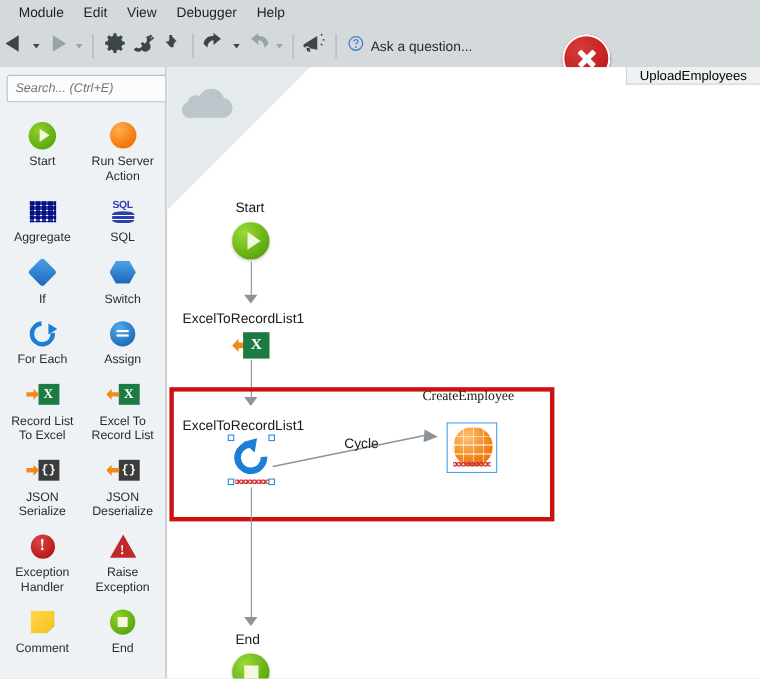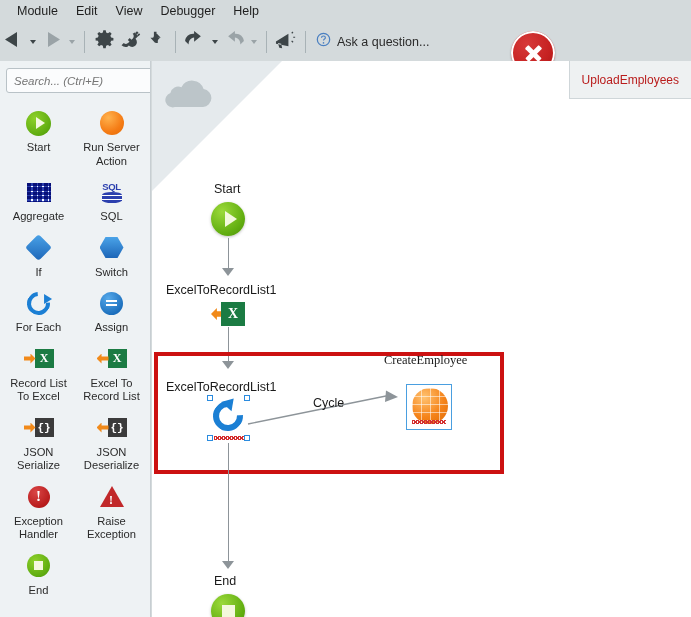--- a/index.html
+++ b/index.html
@@ -249,26 +249,26 @@
     position: absolute; left: 0; top: 0; width: 130px; height: 130px;
     background: #e5eaed;
     clip-path: polygon(0 0, 100% 0, 0 100%);
   }
   .wm-cloud {
     position: absolute; left: 13px; top: 18px; width: 56px; height: 30px;
   }
   
   .doc-tab {
     position: absolute; right: 0; top: 0;
-    height: 38px; padding: 0 12px;
+    height: 16px; padding: 0 12px;
     background: #eef1f2;
     border-left: 1px solid #cfd6d9;
     border-bottom: 1px solid #cfd6d9;
     display: flex; align-items: center;
-    font-size: 12px; color: #b91c1c; white-space: nowrap;
+    font-size: 12px; color: #000000; white-space: nowrap;
     cursor: pointer;
   }
 
   .node-lbl {
     position: absolute; font-size: 12.5px; color: #1a1a1a; white-space: nowrap;
   }
   .edge { position: absolute; background: #8d9499; }
   .arrow-dn {
     position: absolute; width: 0; height: 0;
     border-left: 6px solid transparent; border-right: 6px solid transparent;
@@ -606,20 +606,26 @@
       </div>
 
       <div class="pal-item">
         <div class="pal-ico">
             <div class="ico-warn"></div>
           </div>
         <div class="pal-lbl">Raise
 Exception</div>
       </div>
 
+      <div class="pal-item">
+        <div class="pal-ico">
+            <div class="ico-note"></div>
+          </div>
+        <div class="pal-lbl">Comment</div>
+      </div>
 
       <div class="pal-item">
         <div class="pal-ico">
             <div class="ico-end"></div>
           </div>
         <div class="pal-lbl">End</div>
       </div>
 
     </div>
   </div>

